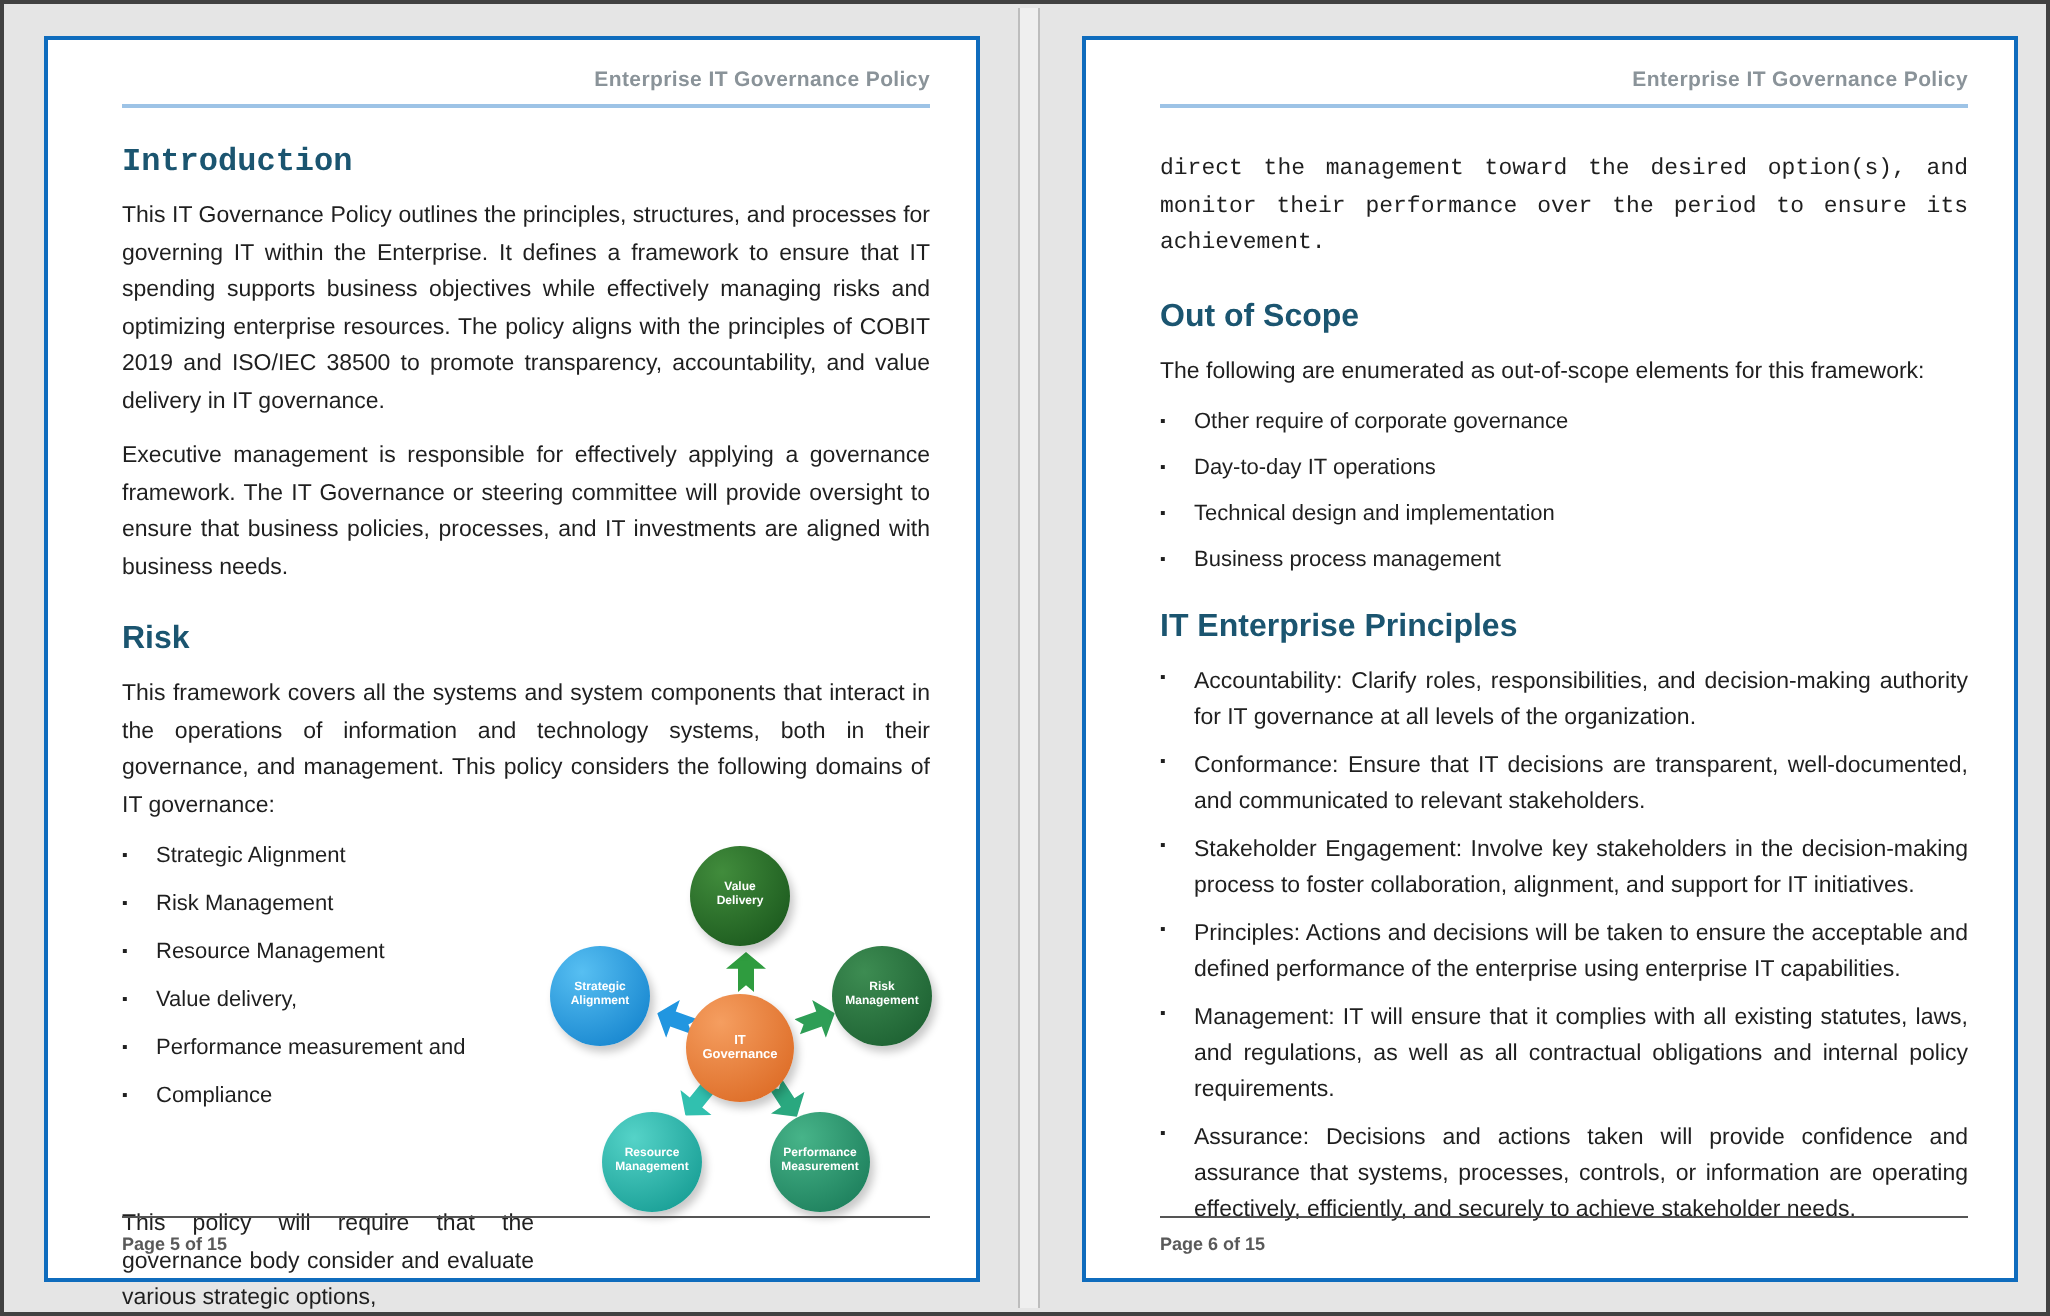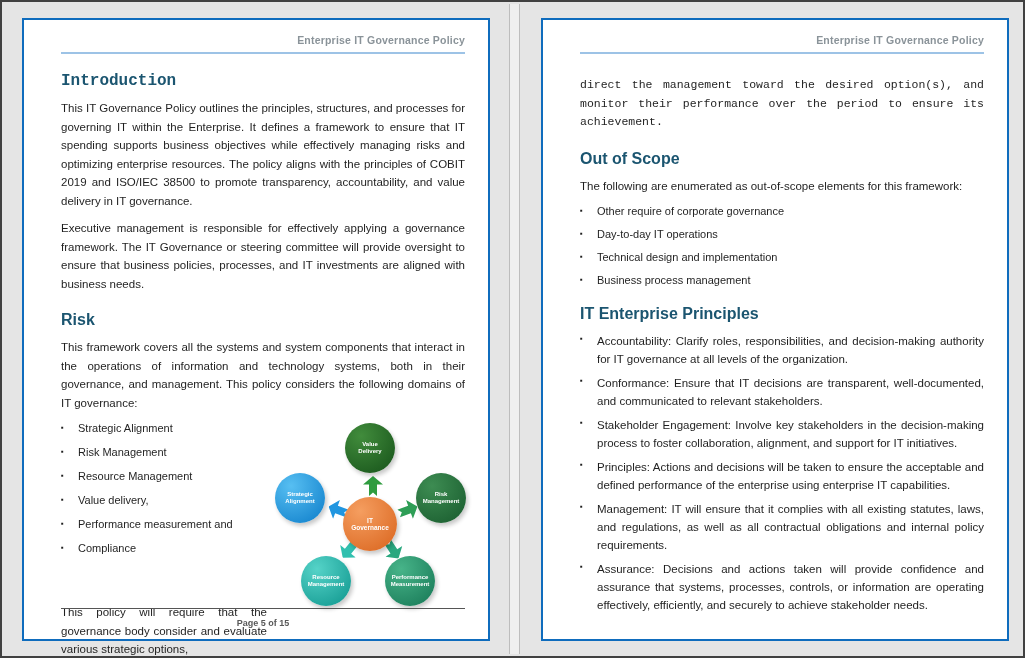--- a/index.html
+++ b/index.html
@@ -53,21 +53,21 @@
   .a-dr    { left:112px; top:117px; transform:rotate(147deg); }
 
   
   ul.oos { list-style:none; margin:4px 0 2px; }
   .oos li { display:flex; font-size:11px; line-height:14px; color:var(--body-text,#1f1f1f); margin-bottom:9px; }
   ul.principles { list-style:none; margin:4px 0 0; }
   .principles li { display:flex; margin-bottom:6px; }
   .principles .pt { font-size:11.5px; line-height:18px; text-align:justify; color:var(--body-text,#1f1f1f); }
   .principles .pt b { font-weight:normal; }
 
-  .page-footer { position:absolute; left:37px; right:23px; bottom:9px; text-align:center; }
+  .page-footer { position:absolute; left:37px; right:23px; bottom:9px; text-align:left; }
   .footer-rule { border-top:1px solid #555; margin-bottom:3px; }
   .footer-text { font-size:9px; font-weight:bold; color:var(--footer-text,#595959); }
 </style>
 </head>
 <body>
 
 <div class="frame">
 
   <div class="gutter"></div>
 
@@ -197,14 +197,18 @@
       <li>
           <span class="bm">▪</span>
           <span class="pt"><b>Management:</b><span> IT will ensure that it complies with all existing statutes, laws, and regulations, as well as all contractual obligations and internal policy requirements.</span></span>
         </li>
       <li>
           <span class="bm">▪</span>
           <span class="pt"><b>Assurance:</b><span> Decisions and actions taken will provide confidence and assurance that systems, processes, controls, or information are operating effectively, efficiently, and securely to achieve stakeholder needs.</span></span>
         </li>
     </ul>
 
+    <div class="page-footer">
+      <div class="footer-rule"></div>
+      <span class="footer-text">Page 6 of 15</span>
+    </div>
   </div>
 </div>
 
 </body></html>

